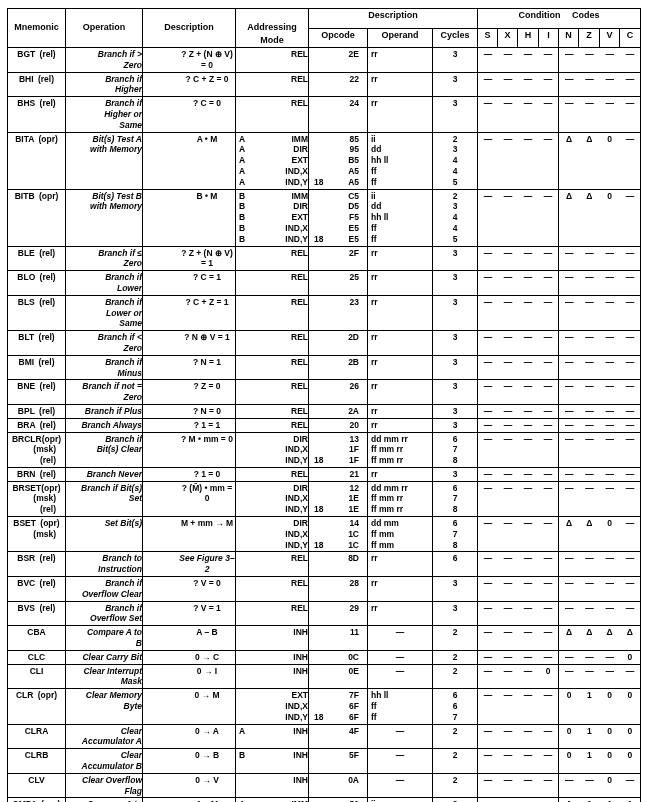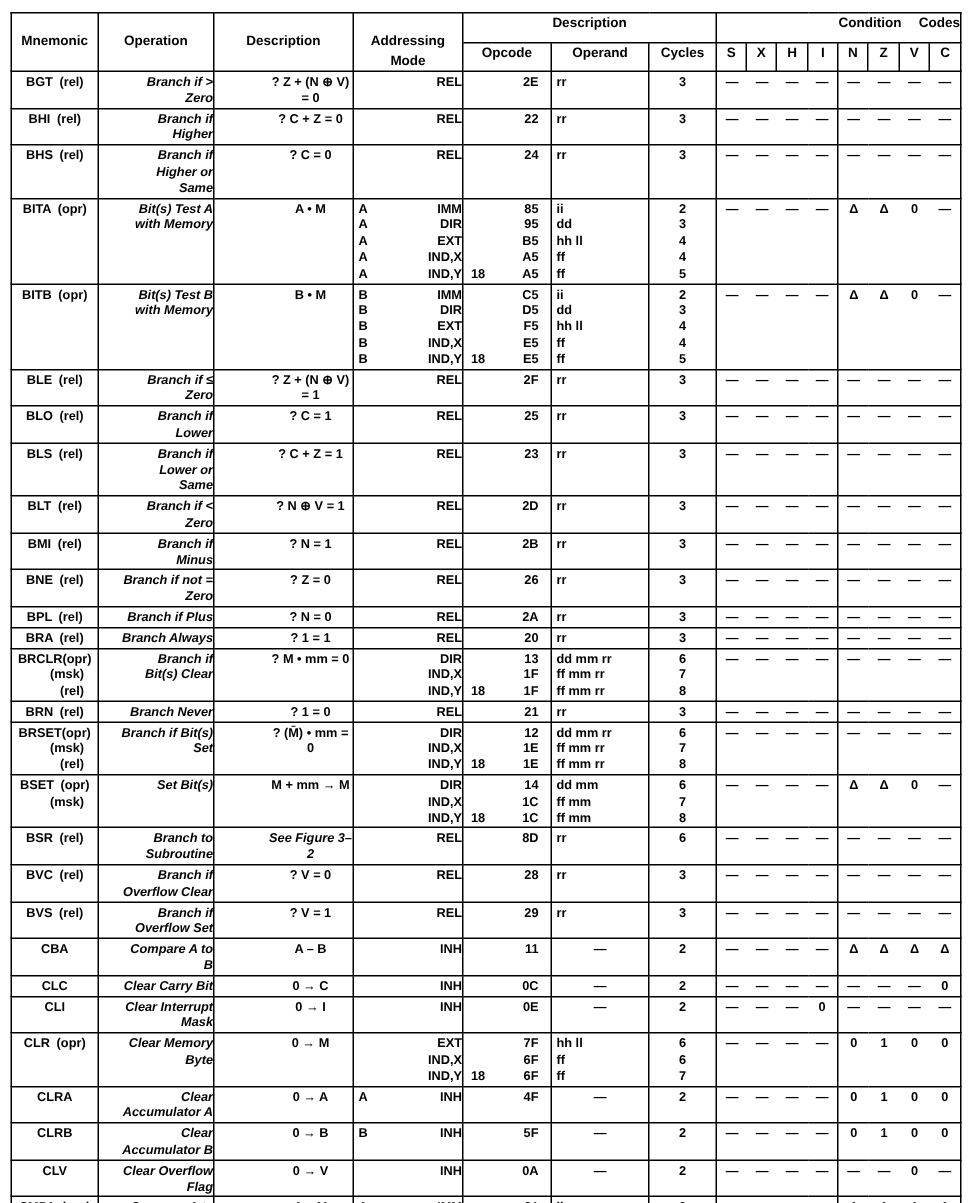--- a/index.html
+++ b/index.html
@@ -3,21 +3,21 @@
 <meta charset="utf-8">
 <style>
   html,body{margin:0;padding:0;background:#fff;}
   body{width:646px;height:802px;font-family:"Liberation Sans",sans-serif;color:#000;}
   .page{padding:8px 0 0 7px;}
   table{border-collapse:collapse;table-layout:fixed;width:633px;}
   th,td{border:1px solid #000;vertical-align:top;overflow:hidden;}
   th{font-size:9px;line-height:13px;font-weight:bold;padding:0;text-align:center;}
   .hdr-span{vertical-align:top;padding-top:12px;}
   .pre{white-space:pre-line;}
-  .wsp{word-spacing:9px;text-align:right;}
+  .wsp{word-spacing:9px;}
   td{font-size:8.5px;line-height:10.8px;font-weight:bold;padding:1px 0 1px;}
   .mn{text-align:center;word-spacing:2px;}
   .mn-sub{text-align:right;padding-right:9px;}
   .op{text-align:right;white-space:pre-line;font-style:italic;}
   .de{text-align:center;white-space:pre-line;padding-left:36px;}
   .it{font-style:italic;margin-left:48px;}
   .am-line{position:relative;}
   .am-acc{position:absolute;left:3px;top:0;}
   .am-mode{display:block;text-align:right;}
   .oc-line{display:flex;justify-content:space-between;padding:0 8px 0 5px;align-items:flex-end;}
@@ -671,21 +671,21 @@
             <div>8</div>
           </td>
           <td class="cc" colspan="4"><span class="ccv">—</span><span class="ccv">—</span><span class="ccv">—</span><span class="ccv">—</span></td>
           <td class="cc" colspan="4"><span class="ccv">Δ</span><span class="ccv">Δ</span><span class="ccv">0</span><span class="ccv">—</span></td>
         </tr>
         <tr>
           <td class="mn">
             <div>BSR (rel)</div>
           </td>
           <td class="op">Branch to
-Subroutine</td>
+Instruction</td>
           <td class="de it">See Figure 3–2</td>
           <td class="am">
             <div class="am-line">
               <span class="am-mode">REL</span>
             </div>
           </td>
           <td class="oc">
             <div class="oc-line">
               <span class="pfx"></span>
               <span>8D</span>

